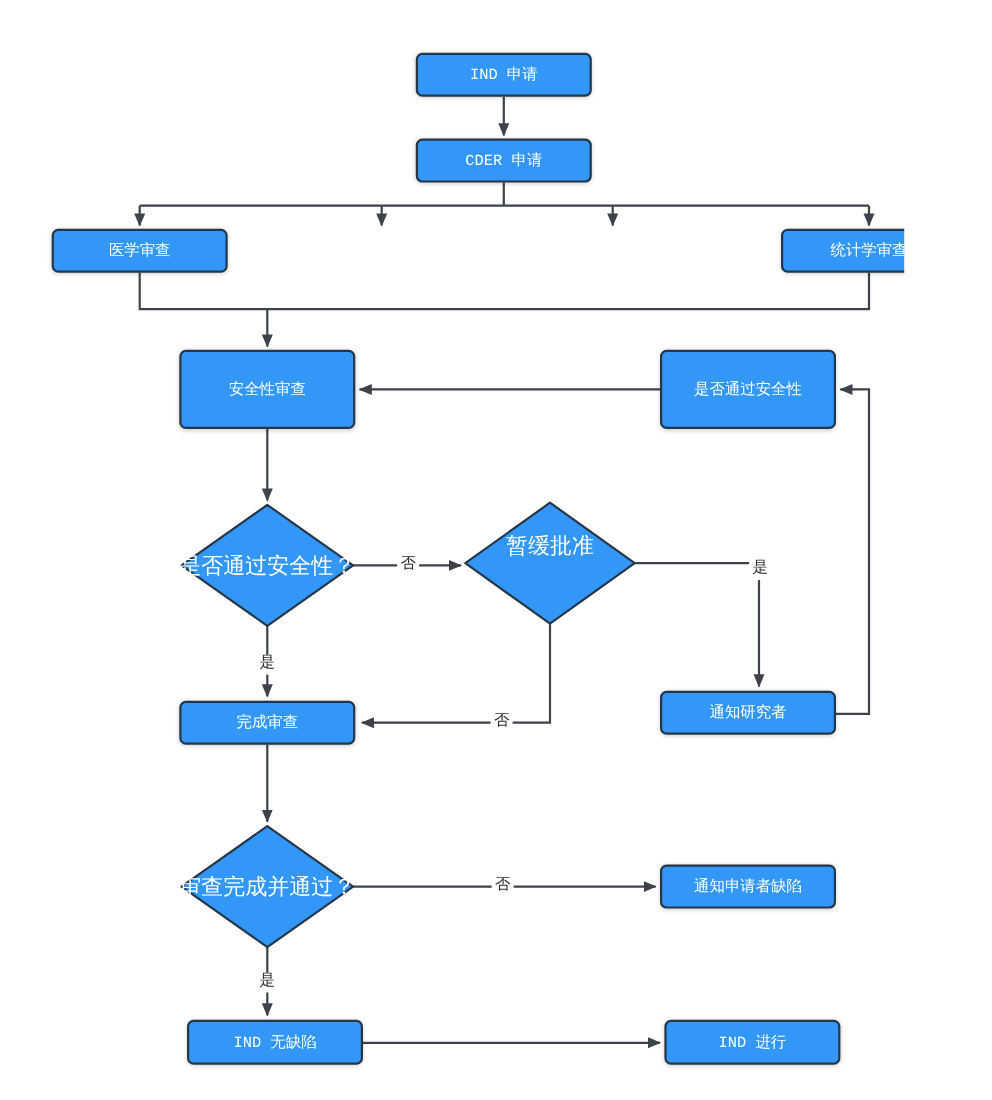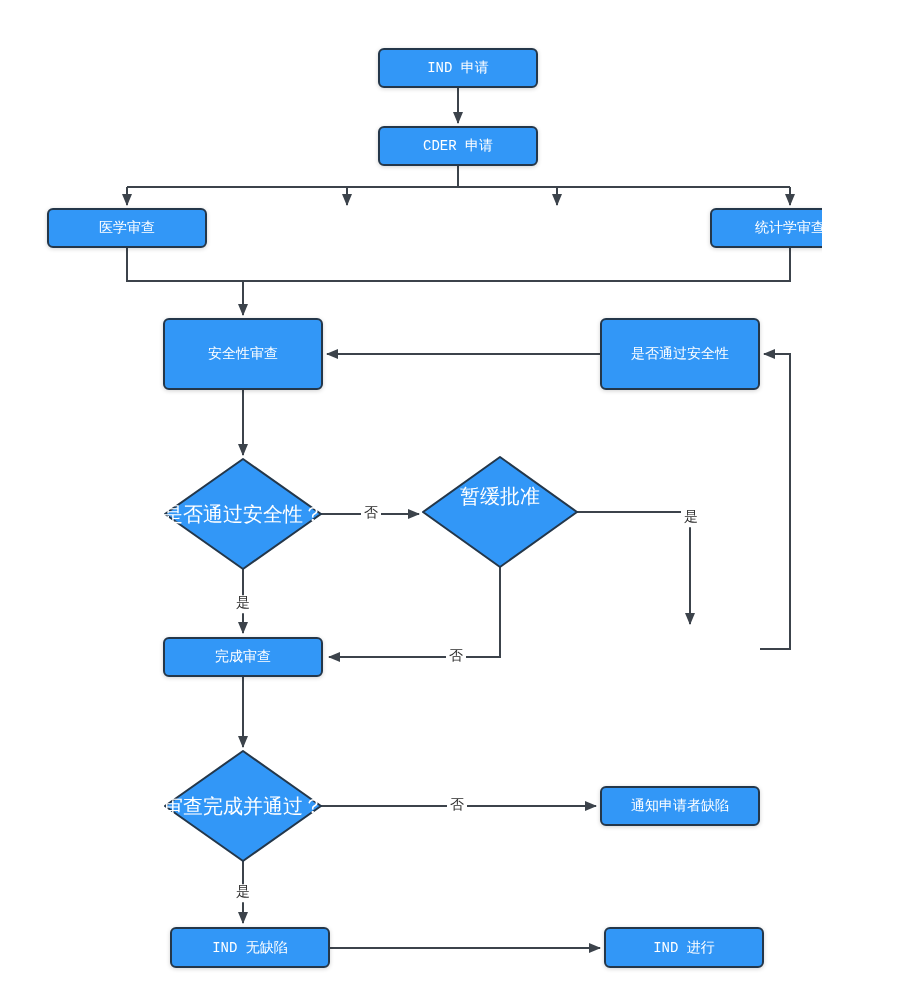--- a/index.html
+++ b/index.html
@@ -90,20 +90,21 @@
   <div class="node" style="left:47px;top:208px;width:160px;height:40px">医学审查</div>
 
 
 
   <div class="node" style="left:710px;top:208px;width:160px;height:40px">统计学审查</div>
 
   <div class="node" style="left:163px;top:318px;width:160px;height:72px">安全性审查</div>
 
   <div class="node" style="left:600px;top:318px;width:160px;height:72px">是否通过安全性</div>
 
+  <div class="node" style="left:600px;top:628px;width:160px;height:40px">通知研究者</div>
 
   <div class="node" style="left:163px;top:637px;width:160px;height:40px">完成审查</div>
 
   <div class="node" style="left:600px;top:786px;width:160px;height:40px">通知申请者缺陷</div>
 
   <div class="node" style="left:170px;top:927px;width:160px;height:41px">IND 无缺陷</div>
 
   <div class="node" style="left:604px;top:927px;width:160px;height:41px">IND 进行</div>
 
   <div class="dtext" style="left:243px;top:514px">是否通过安全性？</div>

